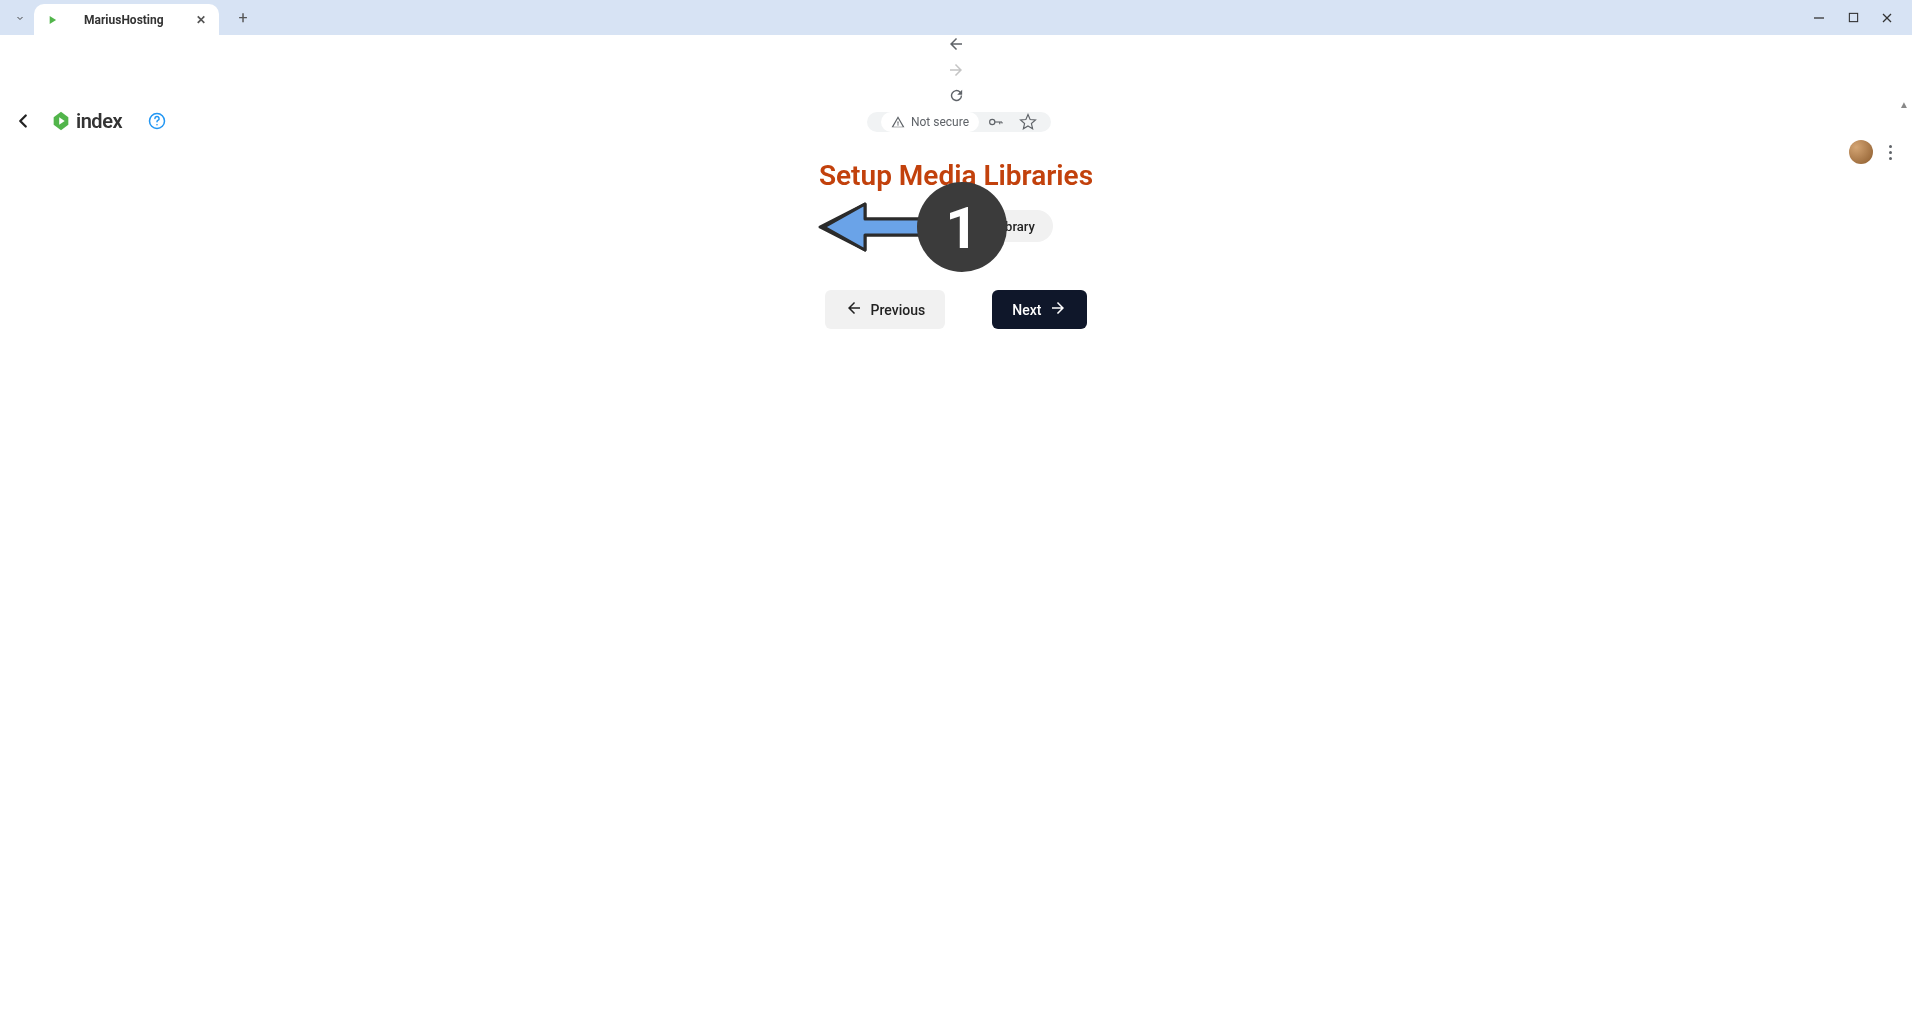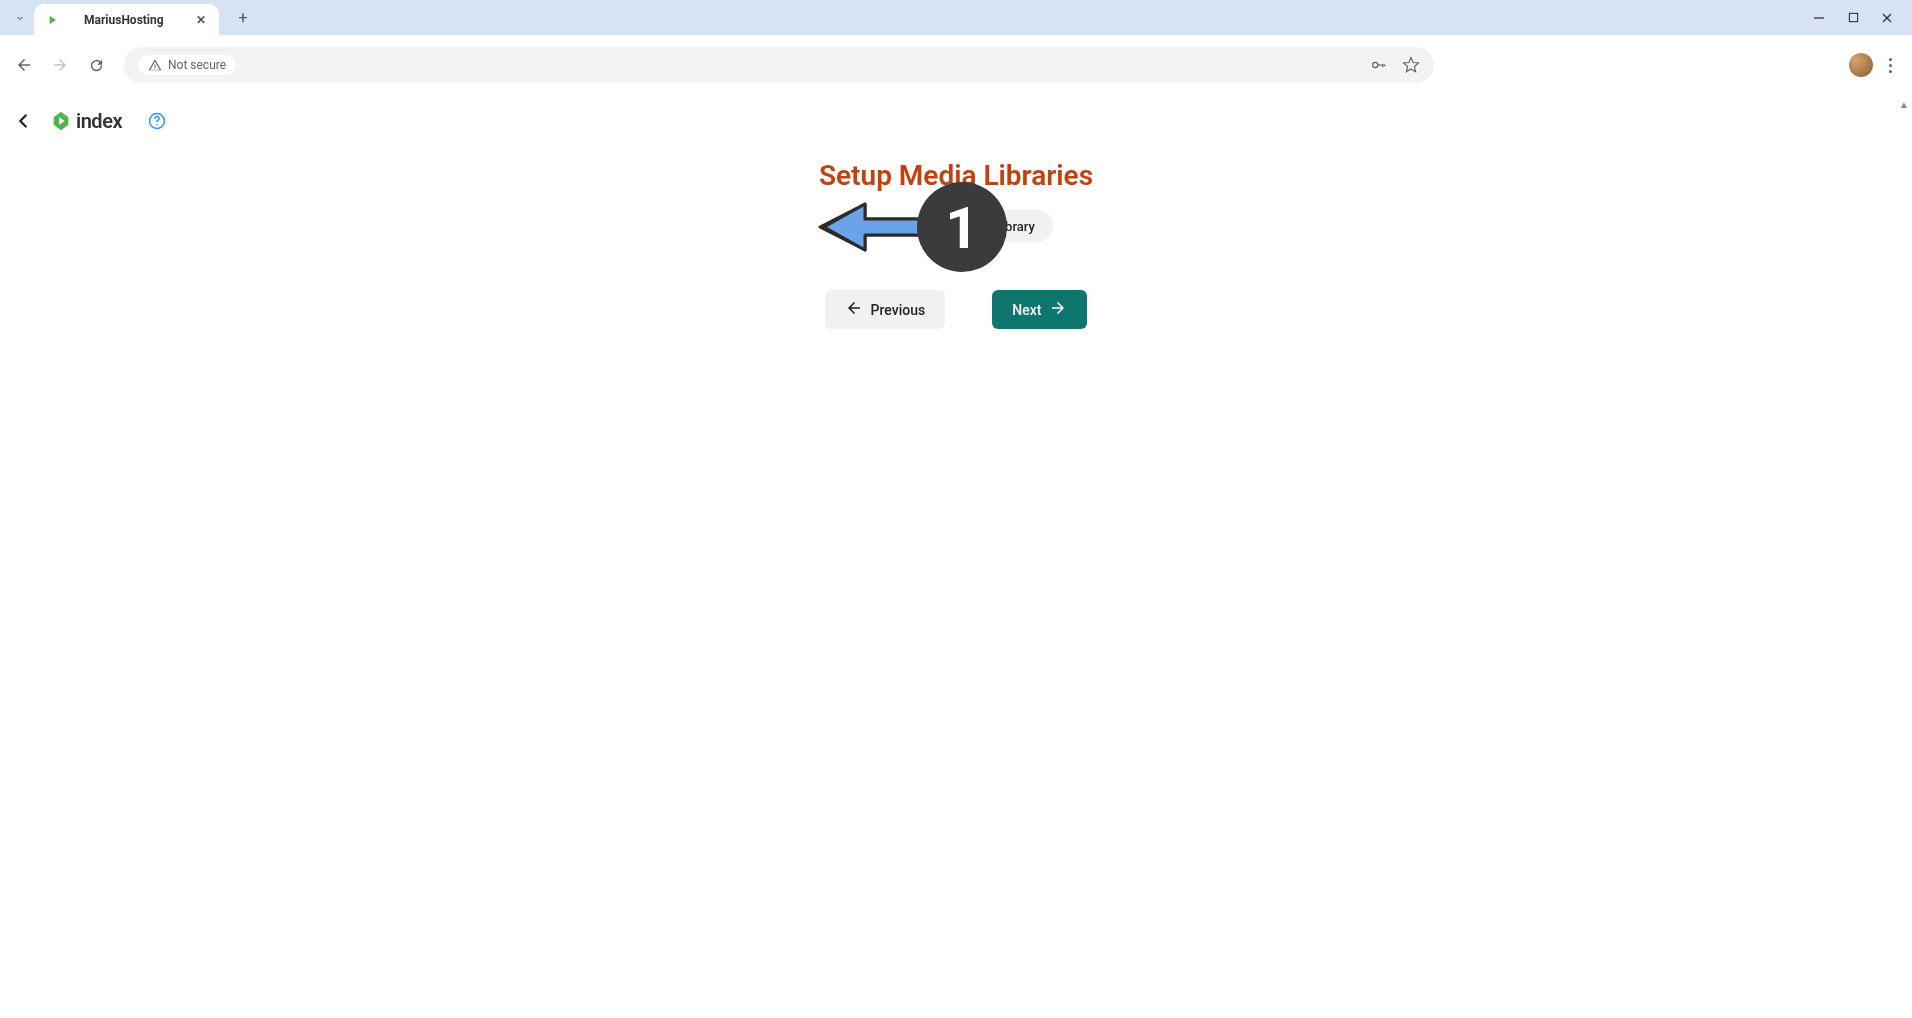--- a/index.html
+++ b/index.html
@@ -98,20 +98,21 @@
       justify-content: center;
       cursor: pointer;
     }
     .address-bar-row {
       background: #fff;
       height: 60px;
       display: flex;
       align-items: center;
       padding: 0 10px;
       gap: 8px;
+      flex-direction: column;
     }
     .nav-btn {
       width: 28px;
       height: 28px;
       display: flex;
       align-items: center;
       justify-content: center;
       cursor: pointer;
       color: #5f6368;
       border-radius: 50%;
@@ -282,21 +283,21 @@
       font-size: 14px;
       font-weight: 500;
       cursor: pointer;
       border: none;
     }
     .wiz-btn.prev {
       background: #f1f1f1;
       color: #222;
     }
     .wiz-btn.next {
-      background: #0f766e;
+      background: #0f172a;
       color: #fff;
       margin-left: 37px;
     }
     .arrow-ico {
       font-size: 16px;
       line-height: 1;
     }
     .scroll-indicator {
       position: absolute;
       right: 1px;

